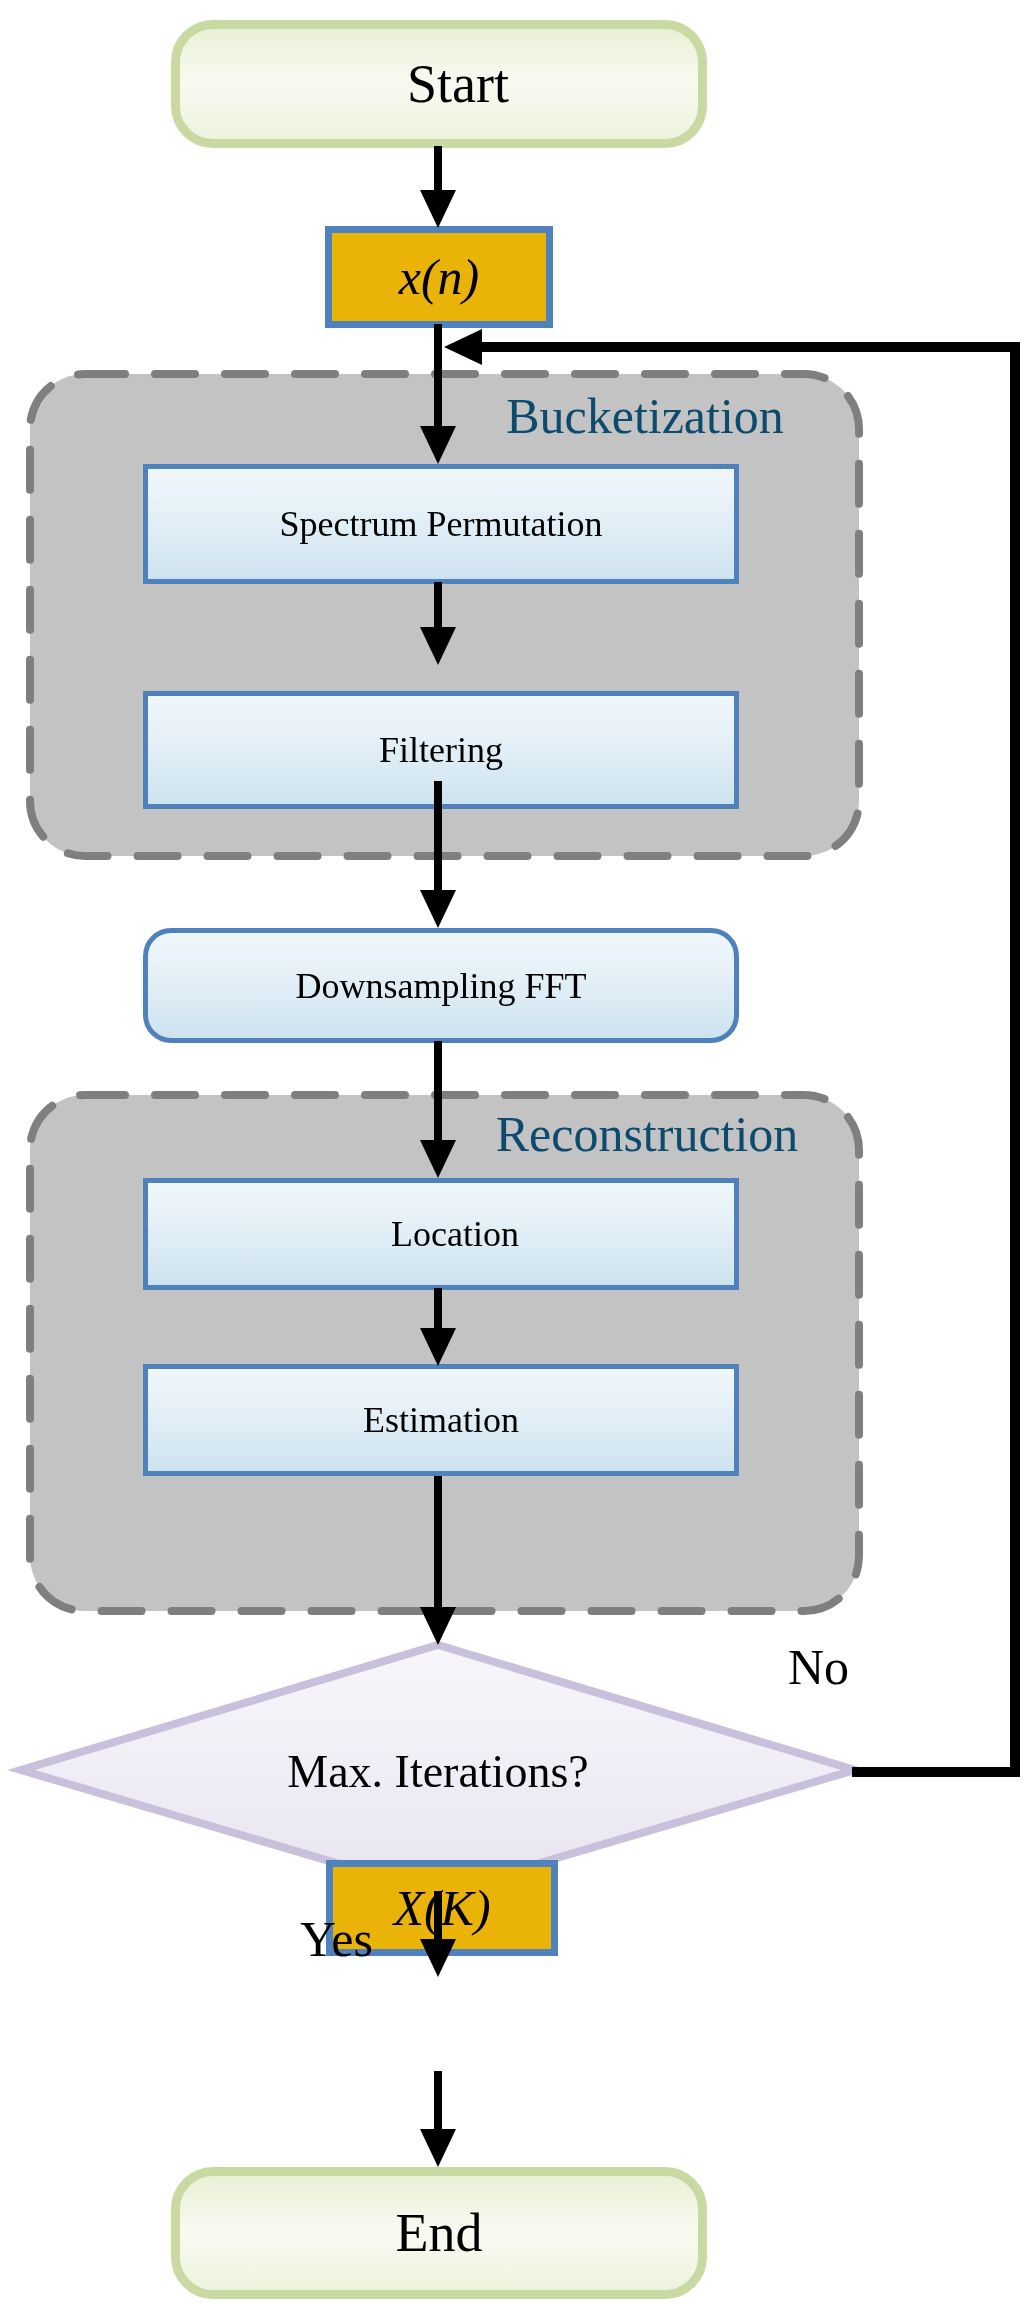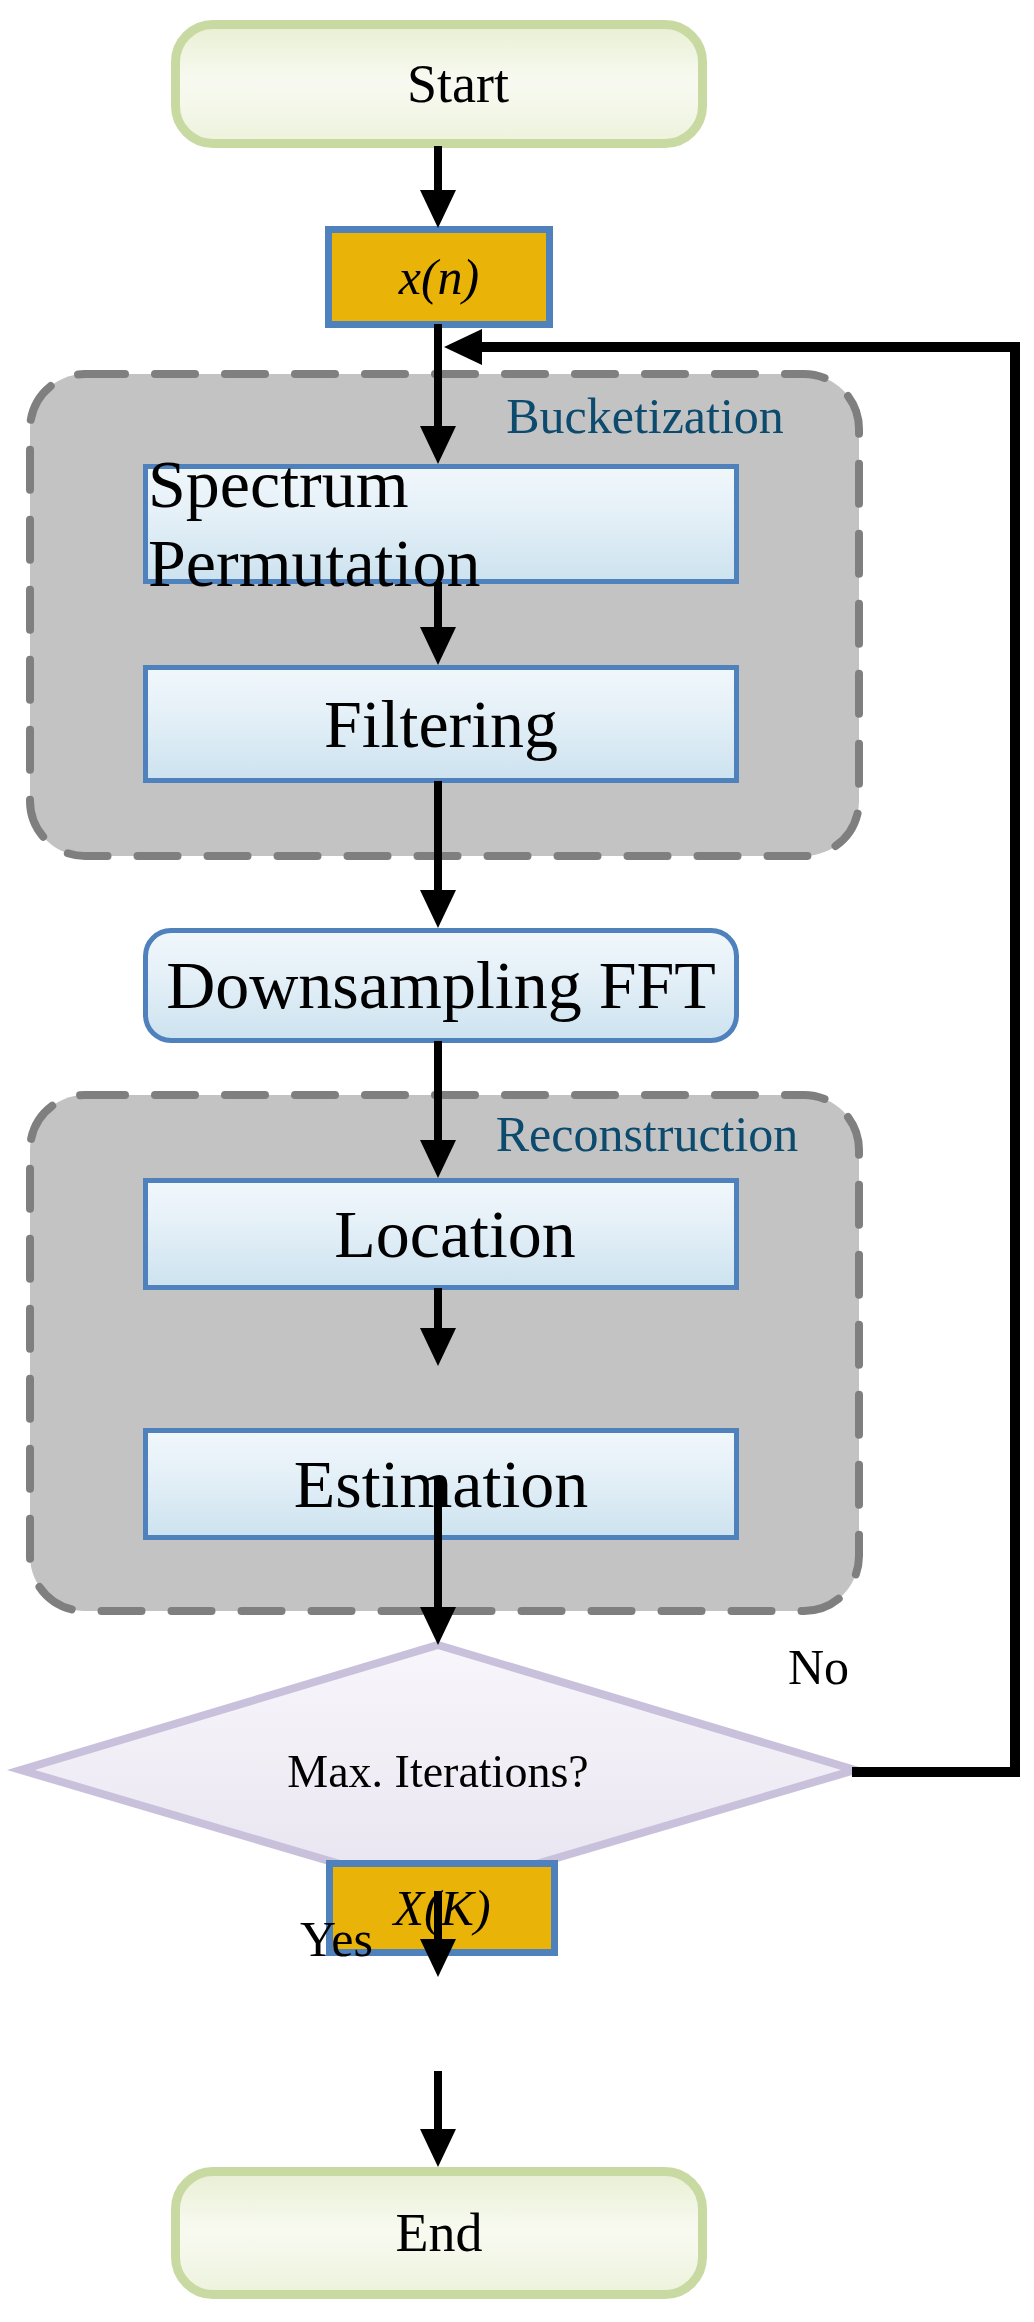--- a/index.html
+++ b/index.html
@@ -29,27 +29,27 @@
     font-size:50px;font-style:italic;
   }
   .node-input{left:325px;top:226px;width:228px;height:102px;}
   .node-output{left:326px;top:1860px;width:232px;height:96px;}
   
   .process{
     position:absolute;z-index:2;box-sizing:border-box;
     border:5px solid #4f81bd;
     background:linear-gradient(180deg,#f0f7fb 0%,#e3eff7 45%,#cde3ef 100%);
     display:flex;align-items:center;justify-content:center;
-    font-size:68px;
+    font-size:36px;
   }
   .node-spectrum{left:143px;top:464px;width:596px;height:120px;}
-  .node-filtering{left:143px;top:665px;width:596px;height:118px;}
+  .node-filtering{left:143px;top:691px;width:596px;height:118px;}
   .node-dfft{left:143px;top:928px;width:596px;height:115px;border-radius:28px;}
   .node-location{left:143px;top:1178px;width:596px;height:112px;padding-left:28px;}
-  .node-estimation{left:143px;top:1428px;width:596px;height:112px;}
+  .node-estimation{left:143px;top:1364px;width:596px;height:112px;}
   
   .group-label{font-size:50px;color:#0c4a6e;}
   .lbl-bucketization{left:480px;top:390px;width:330px;height:52px;}
   .lbl-reconstruction{left:472px;top:1108px;width:350px;height:52px;}
   
   .lbl-decision{left:188px;top:1740px;width:500px;height:62px;font-size:46px;z-index:2;}
   .branch-label{font-size:50px;}
   .lbl-no{left:756px;top:1638px;width:125px;height:58px;}
   .lbl-yes{left:254px;top:1910px;width:165px;height:58px;}
 </style>

